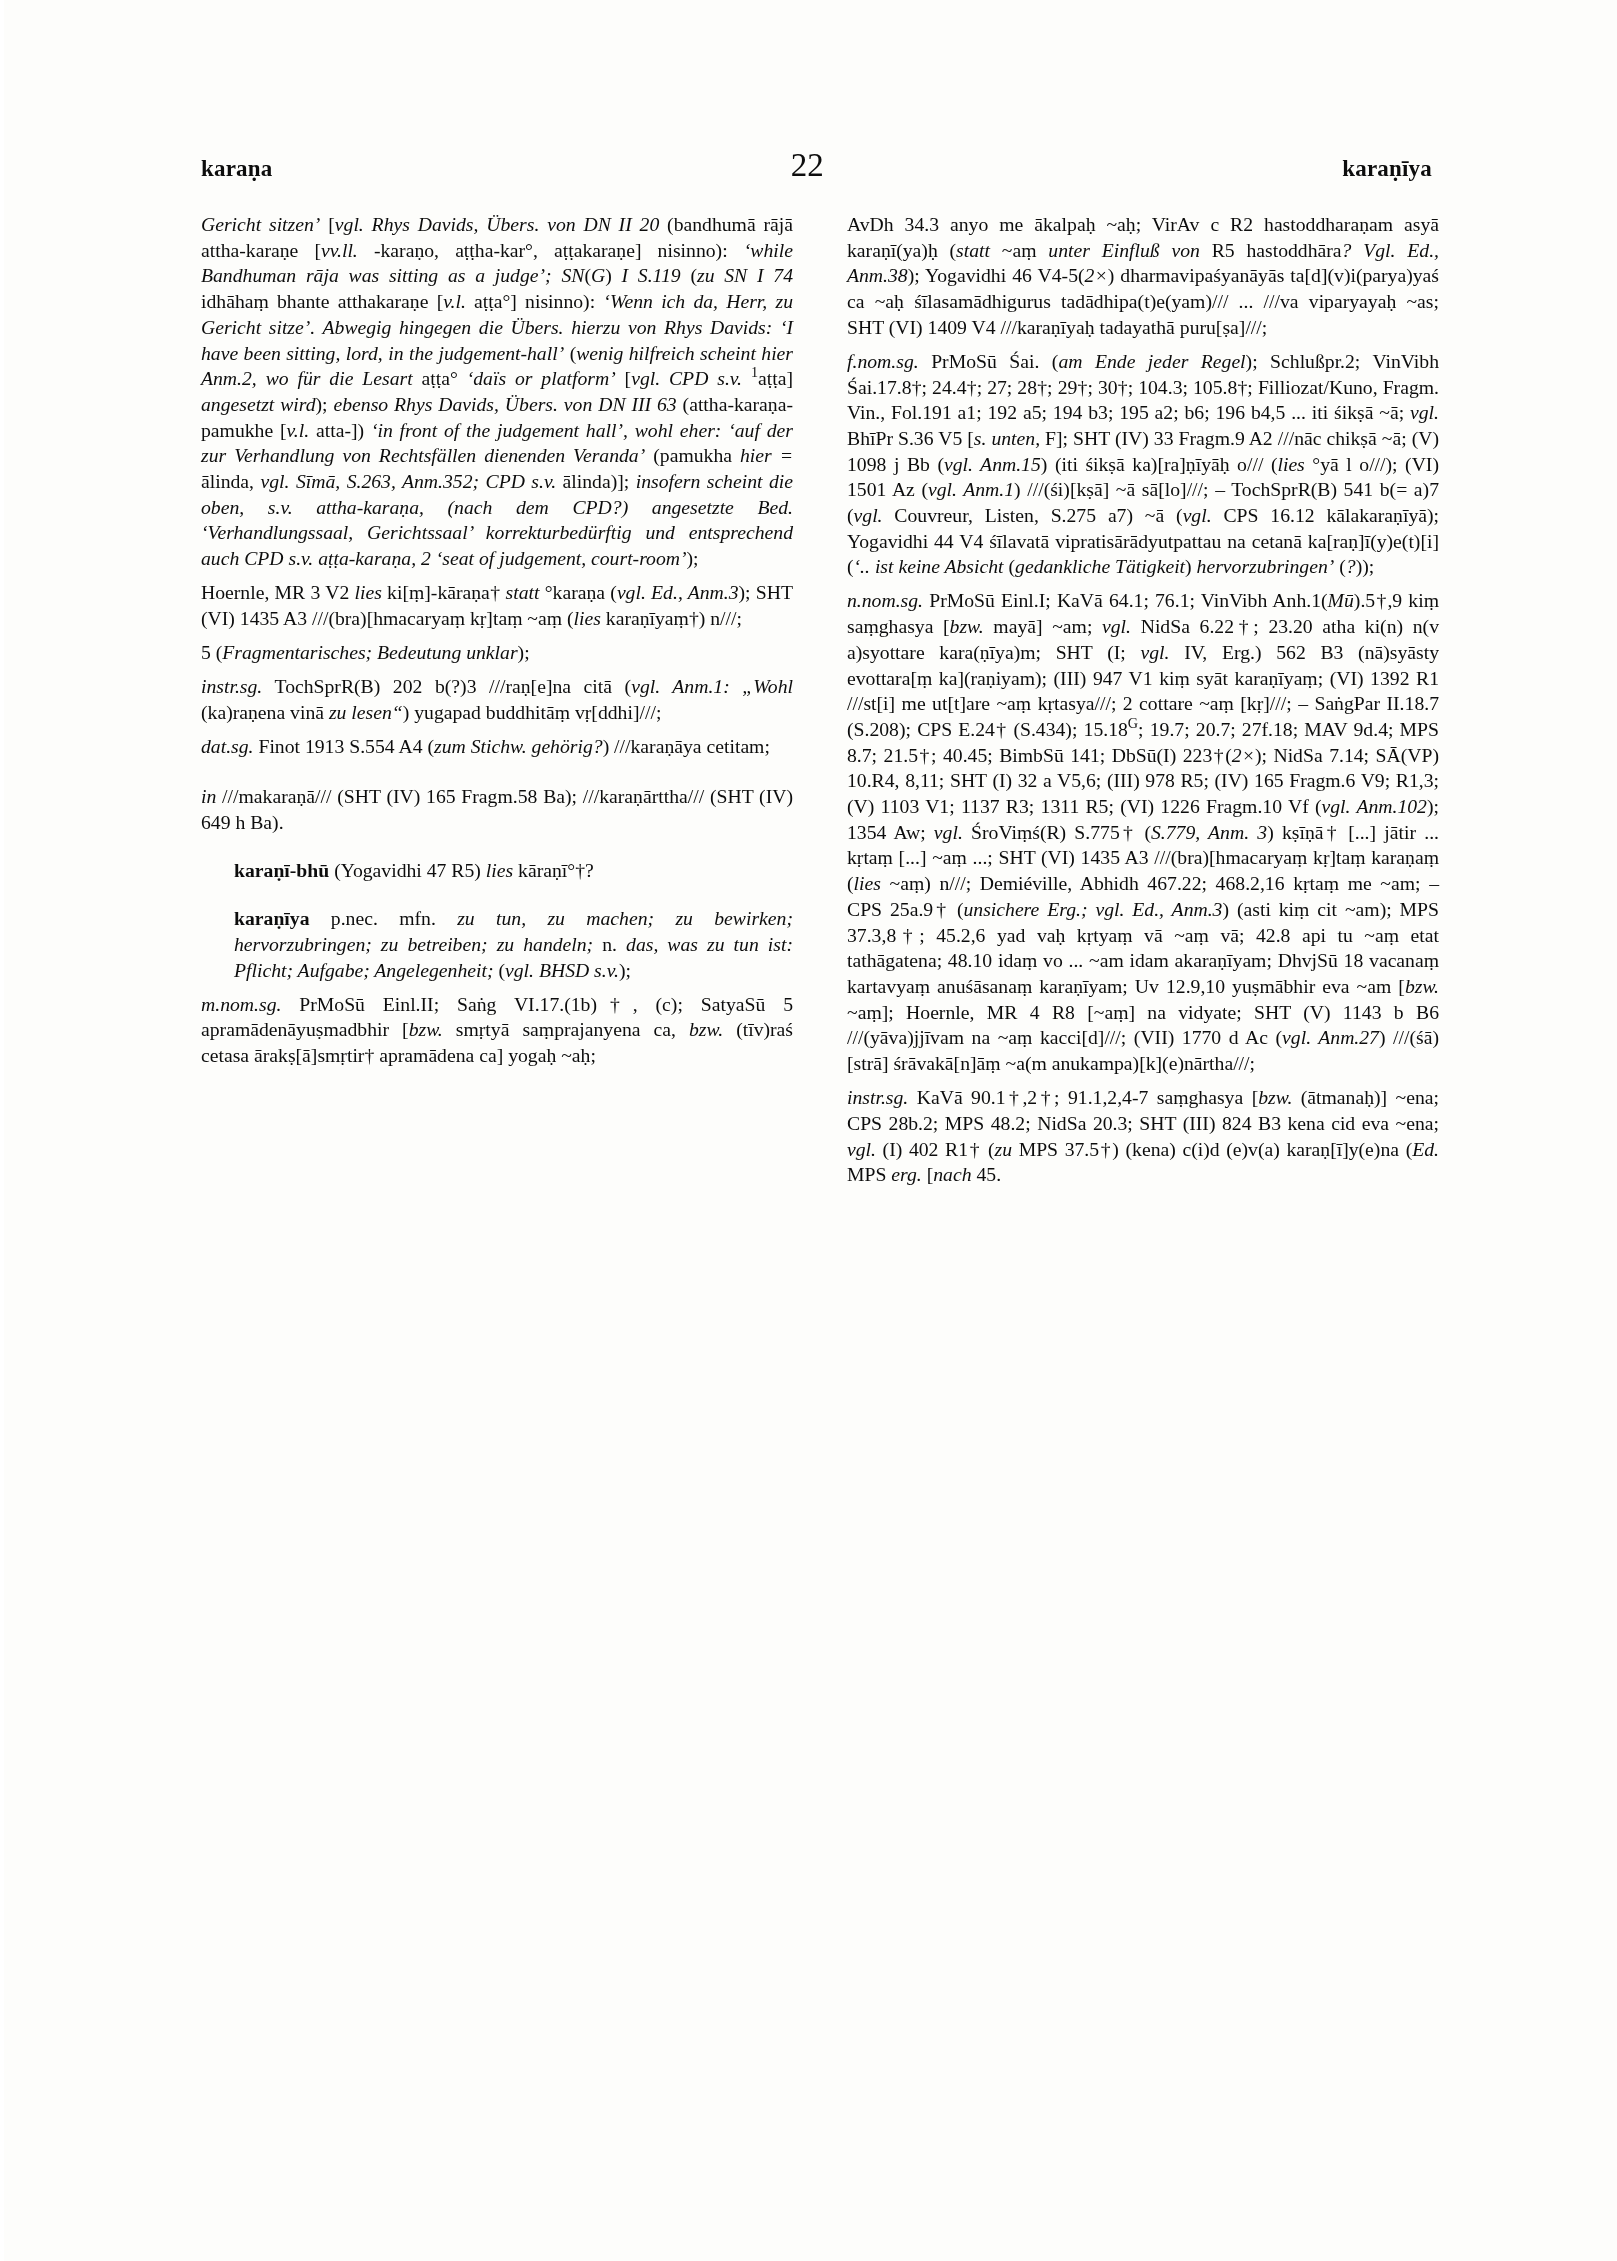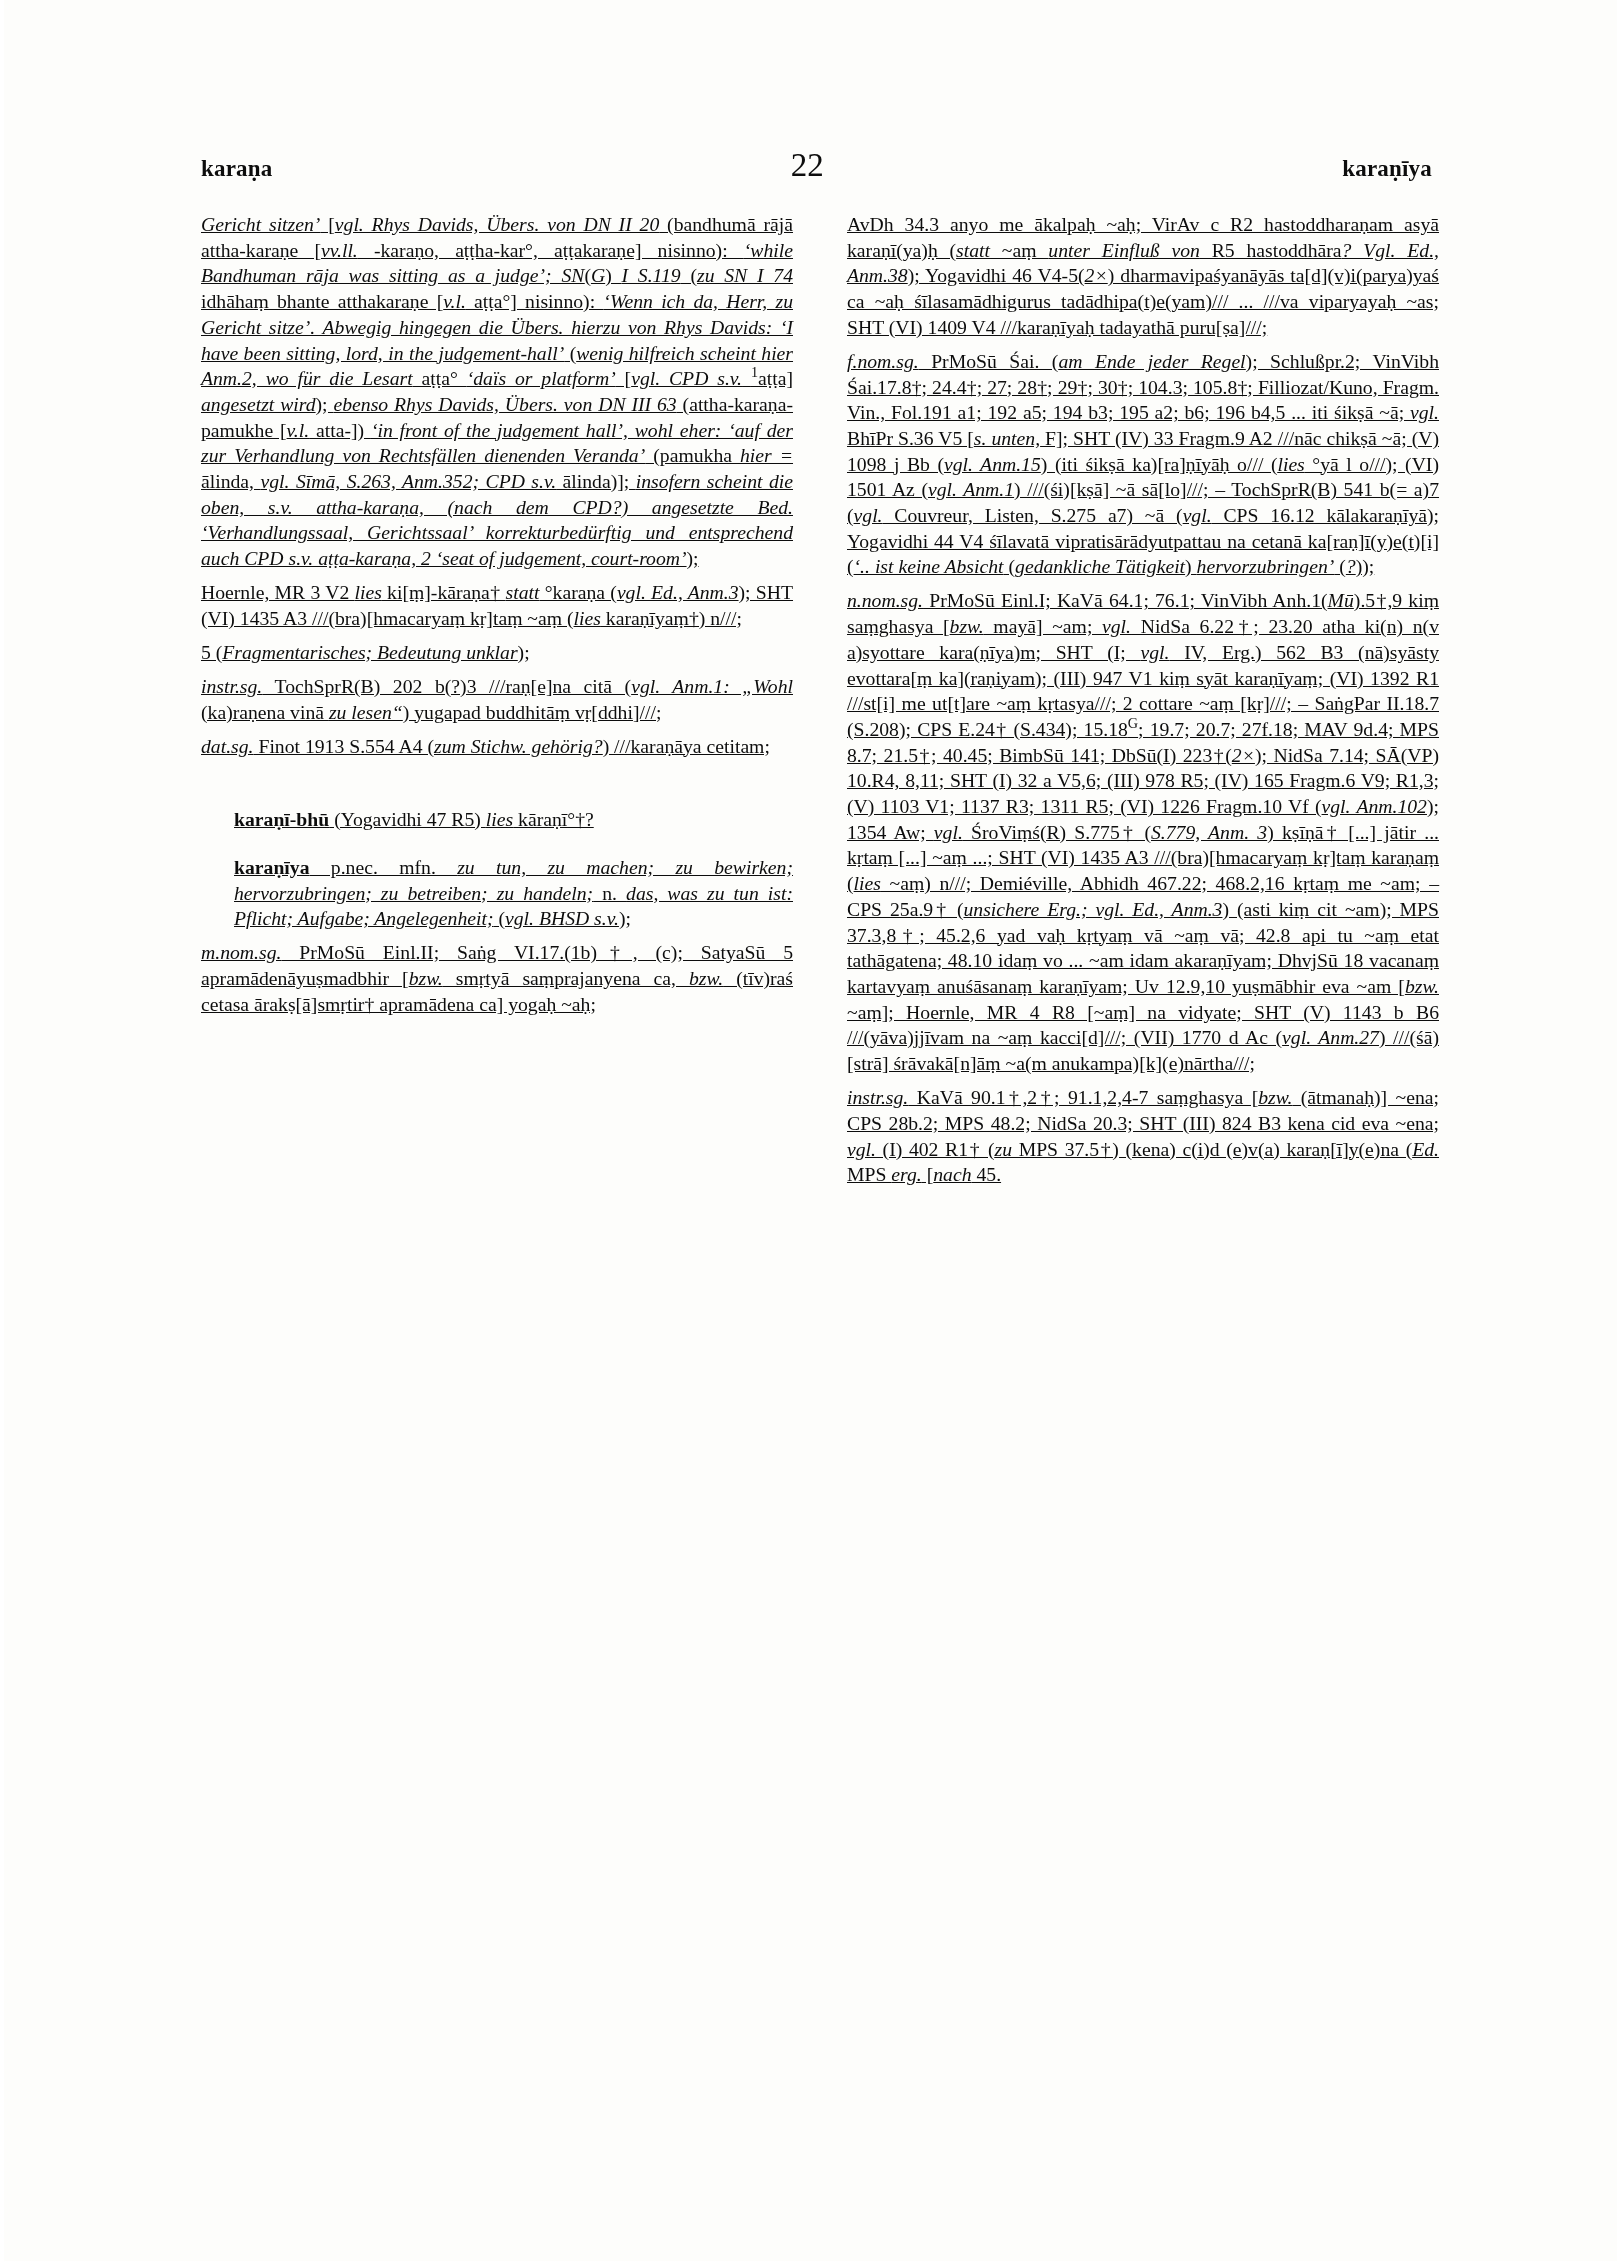--- a/index.html
+++ b/index.html
@@ -52,21 +52,20 @@
     width: 593px;
     font-size: 19.7px;
     line-height: 1.305;
     text-align: justify;
     text-justify: inter-word;
     hyphens: manual;
   }
   .col p {
     margin: 0;
     text-indent: 0;
-    text-decoration: underline;
   }
   .col p + p {
     margin-top: 0.02em;
   }
   .gap-sm { height: 8.3px; }
   .gap-lg { height: 22.5px; }
   .i { font-style: italic; }
   .b { font-weight: bold; }
   .lemma-indent { padding-left: 33px; }
   sup { font-size: 0.72em; vertical-align: super; line-height: 0; }
@@ -90,20 +89,21 @@
       <p>Hoernle, MR 3 V2 <span class="i">lies</span> ki[ṃ]-kāraṇa† <span class="i">statt</span> °karaṇa (<span class="i">vgl. Ed., Anm.3</span>); SHT (VI) 1435 A3 ///(bra)[hmacaryaṃ kṛ]taṃ ~aṃ (<span class="i">lies</span> karaṇīyaṃ†) n///;</p>
       <div class="gap-sm"></div>
       <p>5 (<span class="i">Fragmentarisches; Bedeutung unklar</span>);</p>
       <div class="gap-sm"></div>
       <p><span class="i">instr.sg.</span> TochSprR(B) 202 b(?)3 ///raṇ[e]na citā (<span class="i">vgl. Anm.1: „Wohl</span> (ka)raṇena vinā <span class="i">zu lesen“</span>) yugapad buddhitāṃ vṛ[ddhi]///;</p>
       <div class="gap-sm"></div>
       <p><span class="i">dat.sg.</span> Finot 1913 S.554 A4 (<span class="i">zum Stichw. gehörig?</span>) ///karaṇāya cetitam;</p>
       <div class="gap-sm"></div>
       <div class="gap-sm"></div>
       <div class="gap-sm"></div>
+      <p><span class="i">in</span> ///makaraṇā/// (SHT (IV) 165 Fragm.58 Ba); ///karaṇārttha/// (SHT (IV) 649 h Ba).</p>
       <div class="gap-lg"></div>
       <p class="lemma-indent"><span class="b">karaṇī-bhū</span> (Yogavidhi 47 R5) <span class="i">lies</span> kāraṇī°†?</p>
       <div class="gap-lg"></div>
       <p class="lemma-indent"><span class="b">karaṇīya</span> p.nec. mfn. <span class="i">zu tun, zu machen; zu bewirken; hervorzubringen; zu betreiben; zu handeln;</span> n. <span class="i">das, was zu tun ist: Pflicht; Aufgabe; Angelegenheit;</span> (<span class="i">vgl. BHSD s.v.</span>);</p>
       <div class="gap-sm"></div>
       <p><span class="i">m.nom.sg.</span> PrMoSū Einl.II; Saṅg VI.17.(1b)†, (c); SatyaSū 5 apramādenāyuṣmadbhir [<span class="i">bzw.</span> smṛtyā saṃprajanyena ca, <span class="i">bzw.</span> (tīv)raś cetasa ārakṣ[ā]smṛtir† apramādena ca] yogaḥ ~aḥ;</p>
     </div>
 
     <div class="col">
       <p>AvDh 34.3 anyo me ākalpaḥ ~aḥ; VirAv c R2 hastoddharaṇam asyā karaṇī(ya)ḥ (<span class="i">statt</span> ~aṃ <span class="i">unter Einfluß von</span> R5 hastoddhāra<span class="i">? Vgl. Ed., Anm.38</span>); Yogavidhi 46 V4-5(<span class="i">2×</span>) dharmavipaśyanāyās ta[d](v)i(parya)yaś ca ~aḥ śīlasamādhigurus tadādhipa(t)e(yam)/// ... ///va viparyayaḥ ~as; SHT (VI) 1409 V4 ///karaṇīyaḥ tadayathā puru[ṣa]///;</p>

